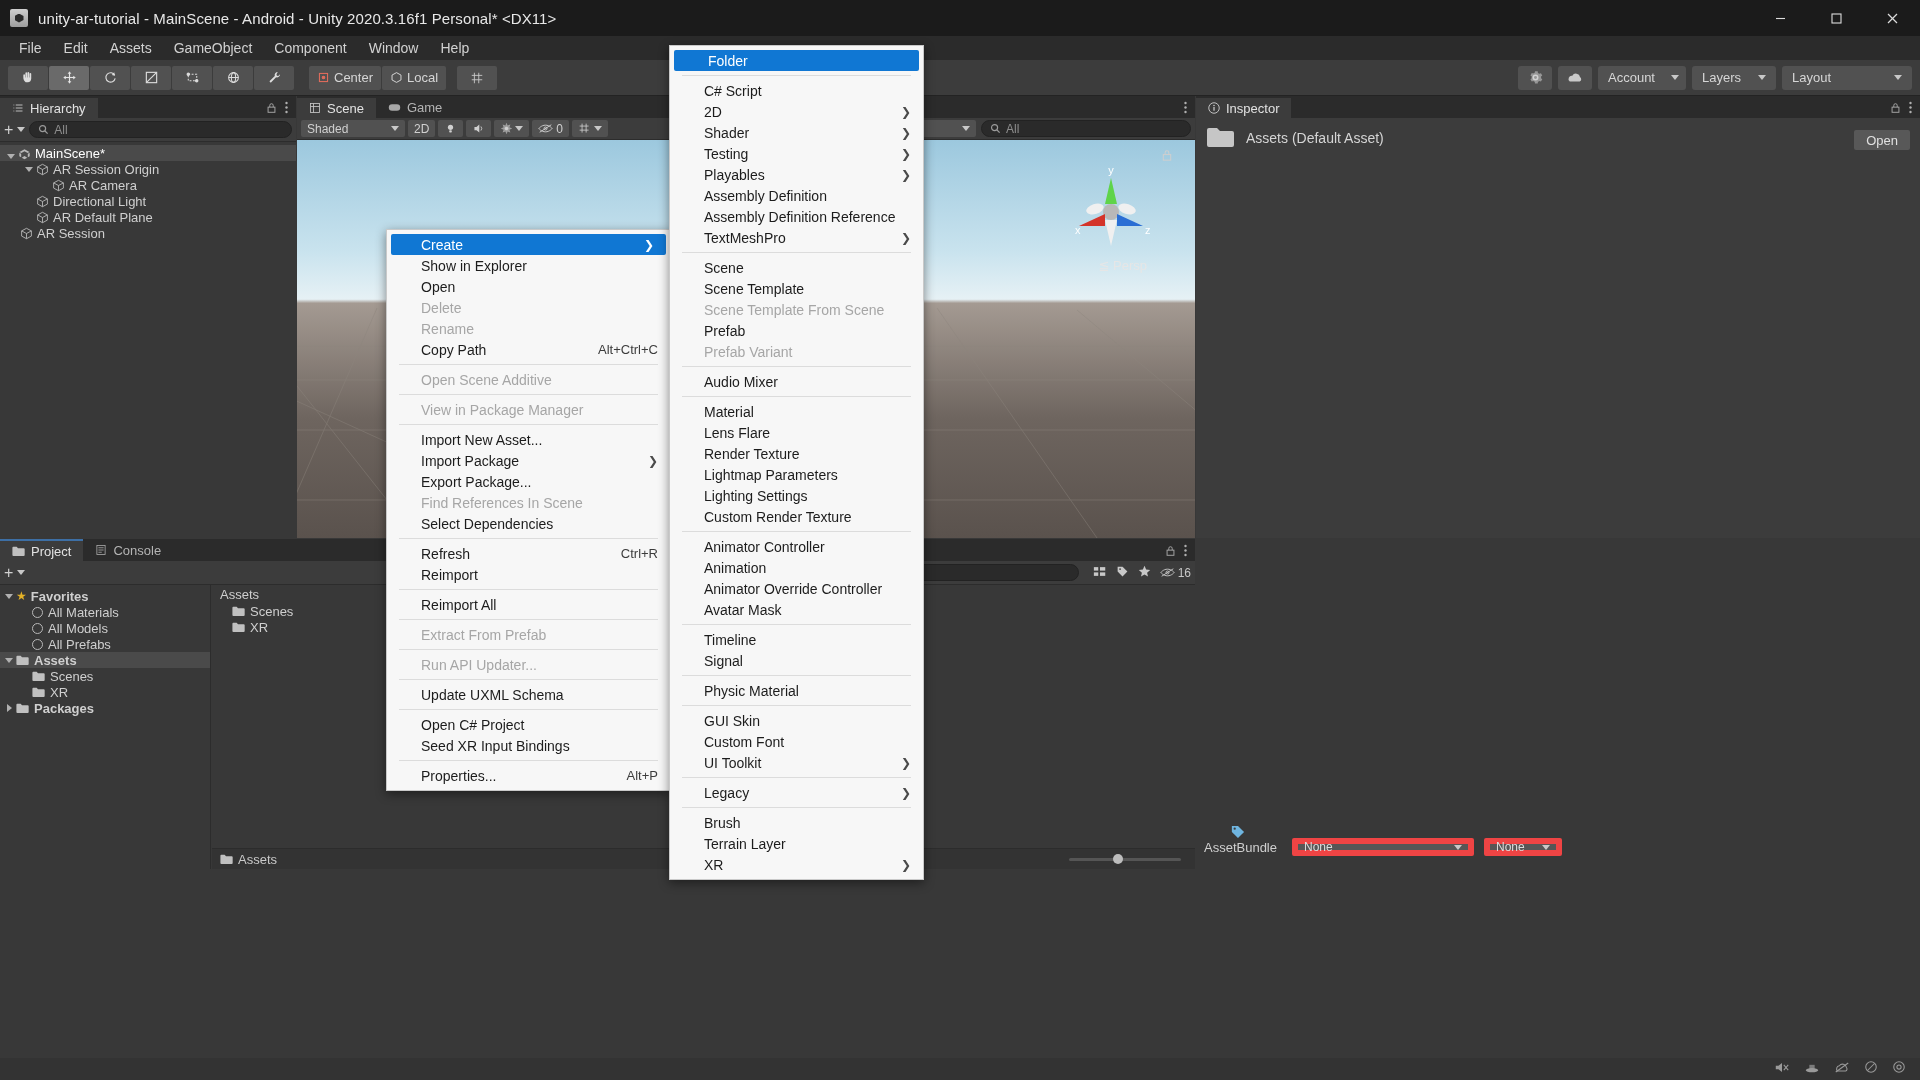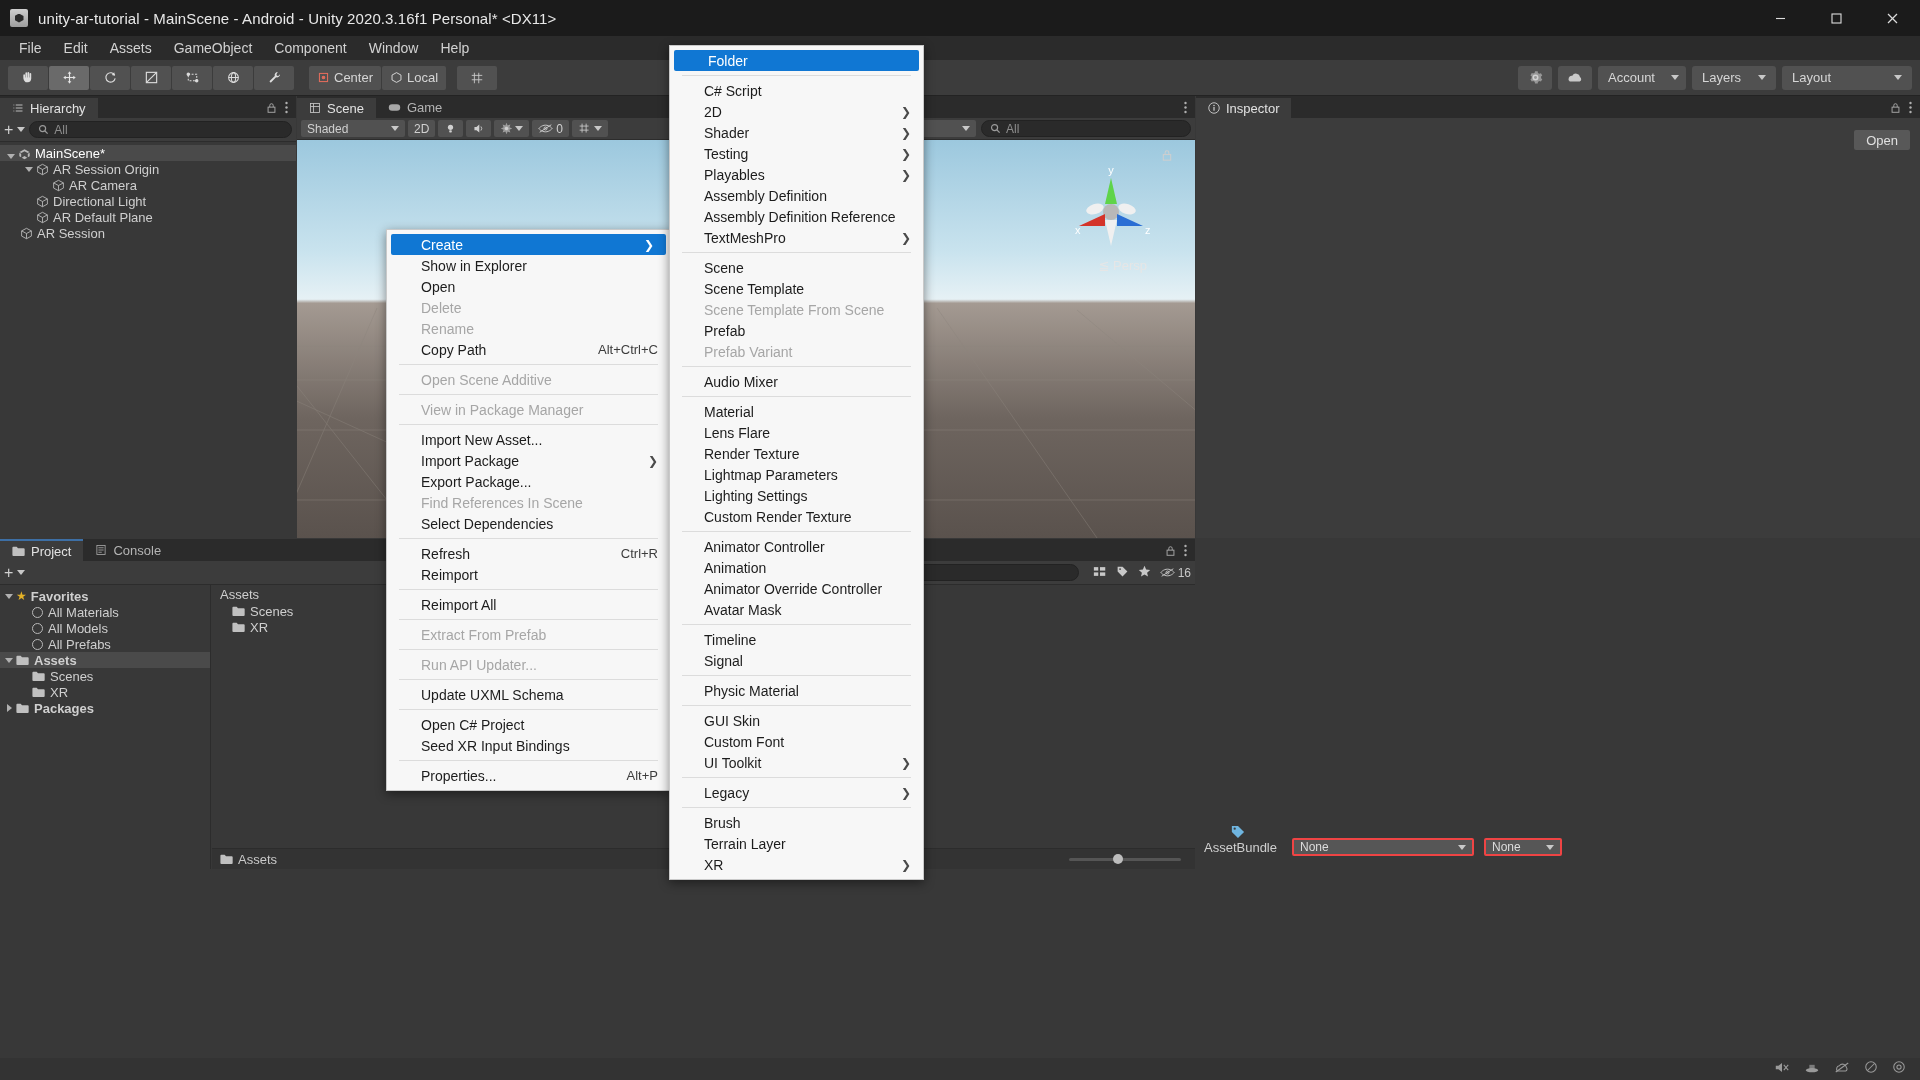--- a/index.html
+++ b/index.html
@@ -140,21 +140,21 @@
                  background:#333; display:flex; align-items:center; padding-left:8px;
                  color:#c9c9c9; font-size:13px; gap:5px; border-top:1px solid #2c2c2c;}
 
   
   #assetlabels { left:1196px; top:539px; width:724px; height:330px; background:#3c3c3c; }
   .al-title { color:#d5d5d5; font-size:14px; padding:12px 0 0 10px; }
   .tag-ico { position:absolute; left:1230px; top:824px; }
   .ab-row { position:absolute; left:1196px; top:836px; width:724px; height:22px;
             display:flex; align-items:center; gap:6px; padding-left:8px; }
   .ab-label { color:#cfcfcf; font-size:13px; width:82px; }
-  .dropdown { height:18px; background:#565656; border:2px solid #ef4444; border-radius:2px;
+  .dropdown { height:18px; background:#565656; border:6px solid #ef4444; border-radius:2px;
               display:flex; align-items:center; justify-content:space-between;
               padding:0 6px; color:#dcdcdc; font-size:12px; }
 
   
   .statusbar { position:absolute; left:0; bottom:0; width:1920px; height:22px;
                background:#333; display:flex; align-items:center; justify-content:flex-end;
                gap:14px; padding-right:14px; }
 
   
   .ctxmenu {
@@ -562,20 +562,26 @@
             </svg>
         </span>
         <span>
           <svg width="3" height="13" viewBox="0 0 3 13" fill="#b0b0b0">
               <circle cx="1.5" cy="2" r="1.2"></circle>
               <circle cx="1.5" cy="6.5" r="1.2"></circle>
               <circle cx="1.5" cy="11" r="1.2"></circle>
             </svg>
         </span>
       </div>
+    </div>
+    <div class="insp-head">
+      <svg class="folder-ico-lg" viewBox="0 0 30 24">
+        <path d="M1 4a2 2 0 0 1 2-2h8l3 3h12a2 2 0 0 1 2 2v12a2 2 0 0 1-2 2H3a2 2 0 0 1-2-2z" fill="#c6c6c6"></path>
+      </svg>
+      <div class="insp-title">Assets (Default Asset)</div>
     </div>
     <div class="open-btn">Open</div>
   </div>
 
   <div class="panel" id="project">
     <div class="panel-tabs">
       <div class="ptab active blue">
         <svg width="13" height="11" viewBox="0 0 16 13">
             <path d="M0.5 2a1.2 1.2 0 0 1 1.2-1.2h4l1.7 1.7h7a1.2 1.2 0 0 1 1.2 1.2v7a1.2 1.2 0 0 1-1.2 1.2H1.7A1.2 1.2 0 0 1 .5 10.7z" fill="#c0c0c0"></path>
           </svg>

